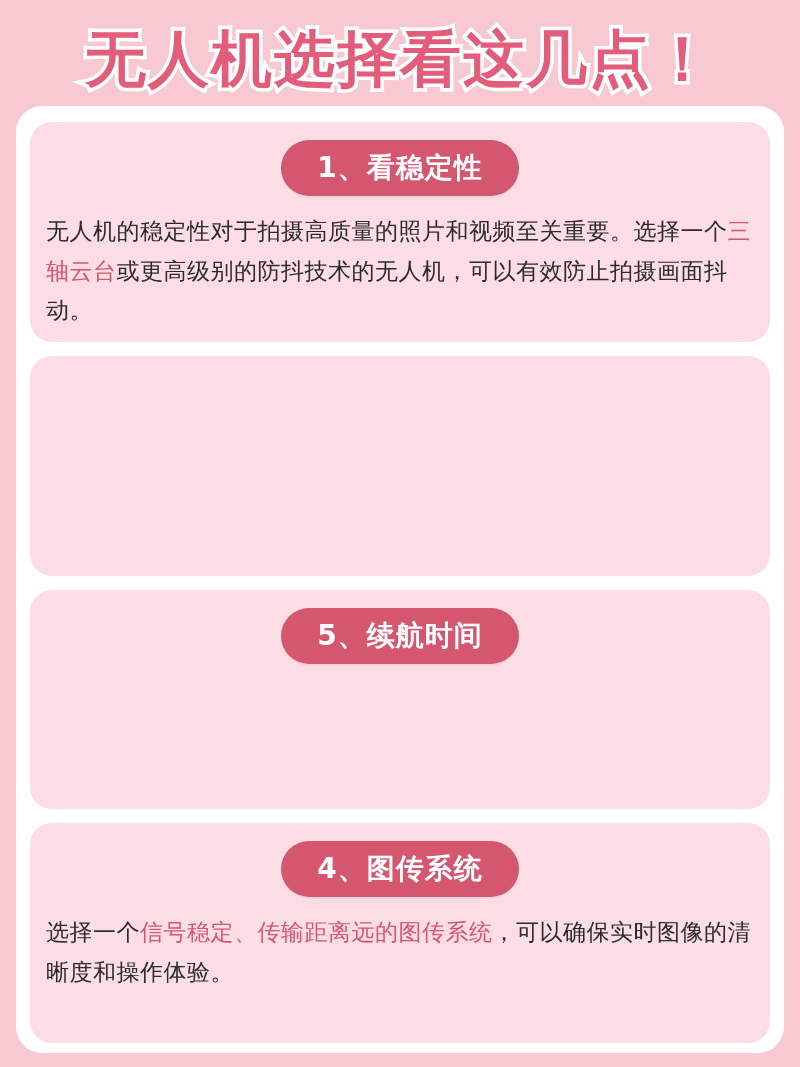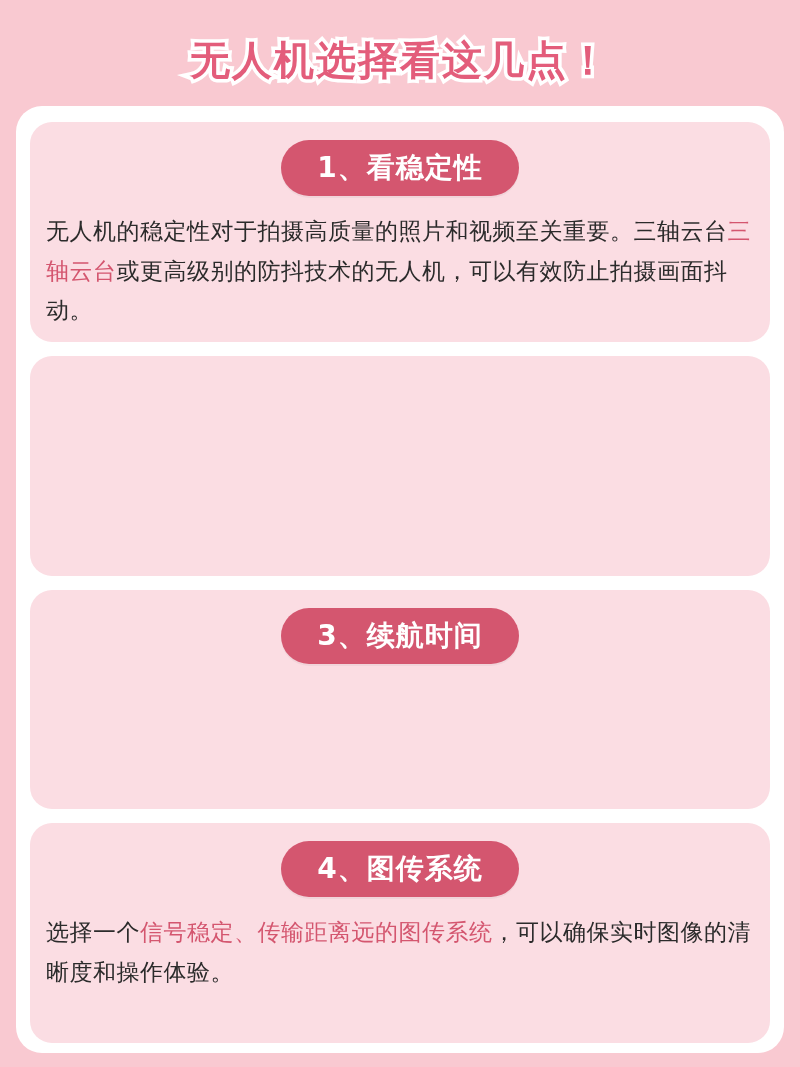--- a/index.html
+++ b/index.html
@@ -22,21 +22,21 @@
     display: flex;
     flex-direction: column;
   }
   .title-wrap {
     height: 92px;
     display: flex;
     align-items: center;
     justify-content: center;
   }
   .title {
-    font-size: 40px;
+    font-size: 61px;
     font-weight: bold;
     letter-spacing: 2px;
     color: #e35d7b;
     -webkit-text-stroke: 7px #ffffff;
     paint-order: stroke fill;
     text-shadow: 0 0 0 #fff;
     font-family: "DejaVu Sans", "Liberation Sans", sans-serif;
   }
   .board {
     flex: 1;
@@ -101,30 +101,30 @@
     <div class="title">无人机选择看这几点！</div>
   </div>
 
   <div class="board">
 
     <div class="card card-1">
       <div class="pill-row">
         <div class="pill">1、看稳定性</div>
       </div>
       <div class="body-text">
-        <span>无人机的稳定性对于拍摄高质量的照片和视频至关重要。三轴云台</span><span class="hl">三轴云台</span><span>或更高级别的防抖技术的无人机，可以有效防止拍摄画面抖动。</span>
+        <span>无人机的稳定性对于拍摄高质量的照片和视频至关重要。选择一个</span><span class="hl">三轴云台</span><span>或更高级别的防抖技术的无人机，可以有效防止拍摄画面抖动。</span>
       </div>
     </div>
 
     <div class="card card-2">
     </div>
 
     <div class="card card-3">
       <div class="pill-row">
-        <div class="pill">3、续航时间</div>
+        <div class="pill">5、续航时间</div>
       </div>
     </div>
 
     <div class="card card-4">
       <div class="pill-row">
         <div class="pill">4、图传系统</div>
       </div>
       <div class="body-text">
         <span>选择一个</span><span class="hl">信号稳定、传输距离远的图传系统</span><span>，可以确保实时图像的清晰度和操作体验。</span>
       </div>

